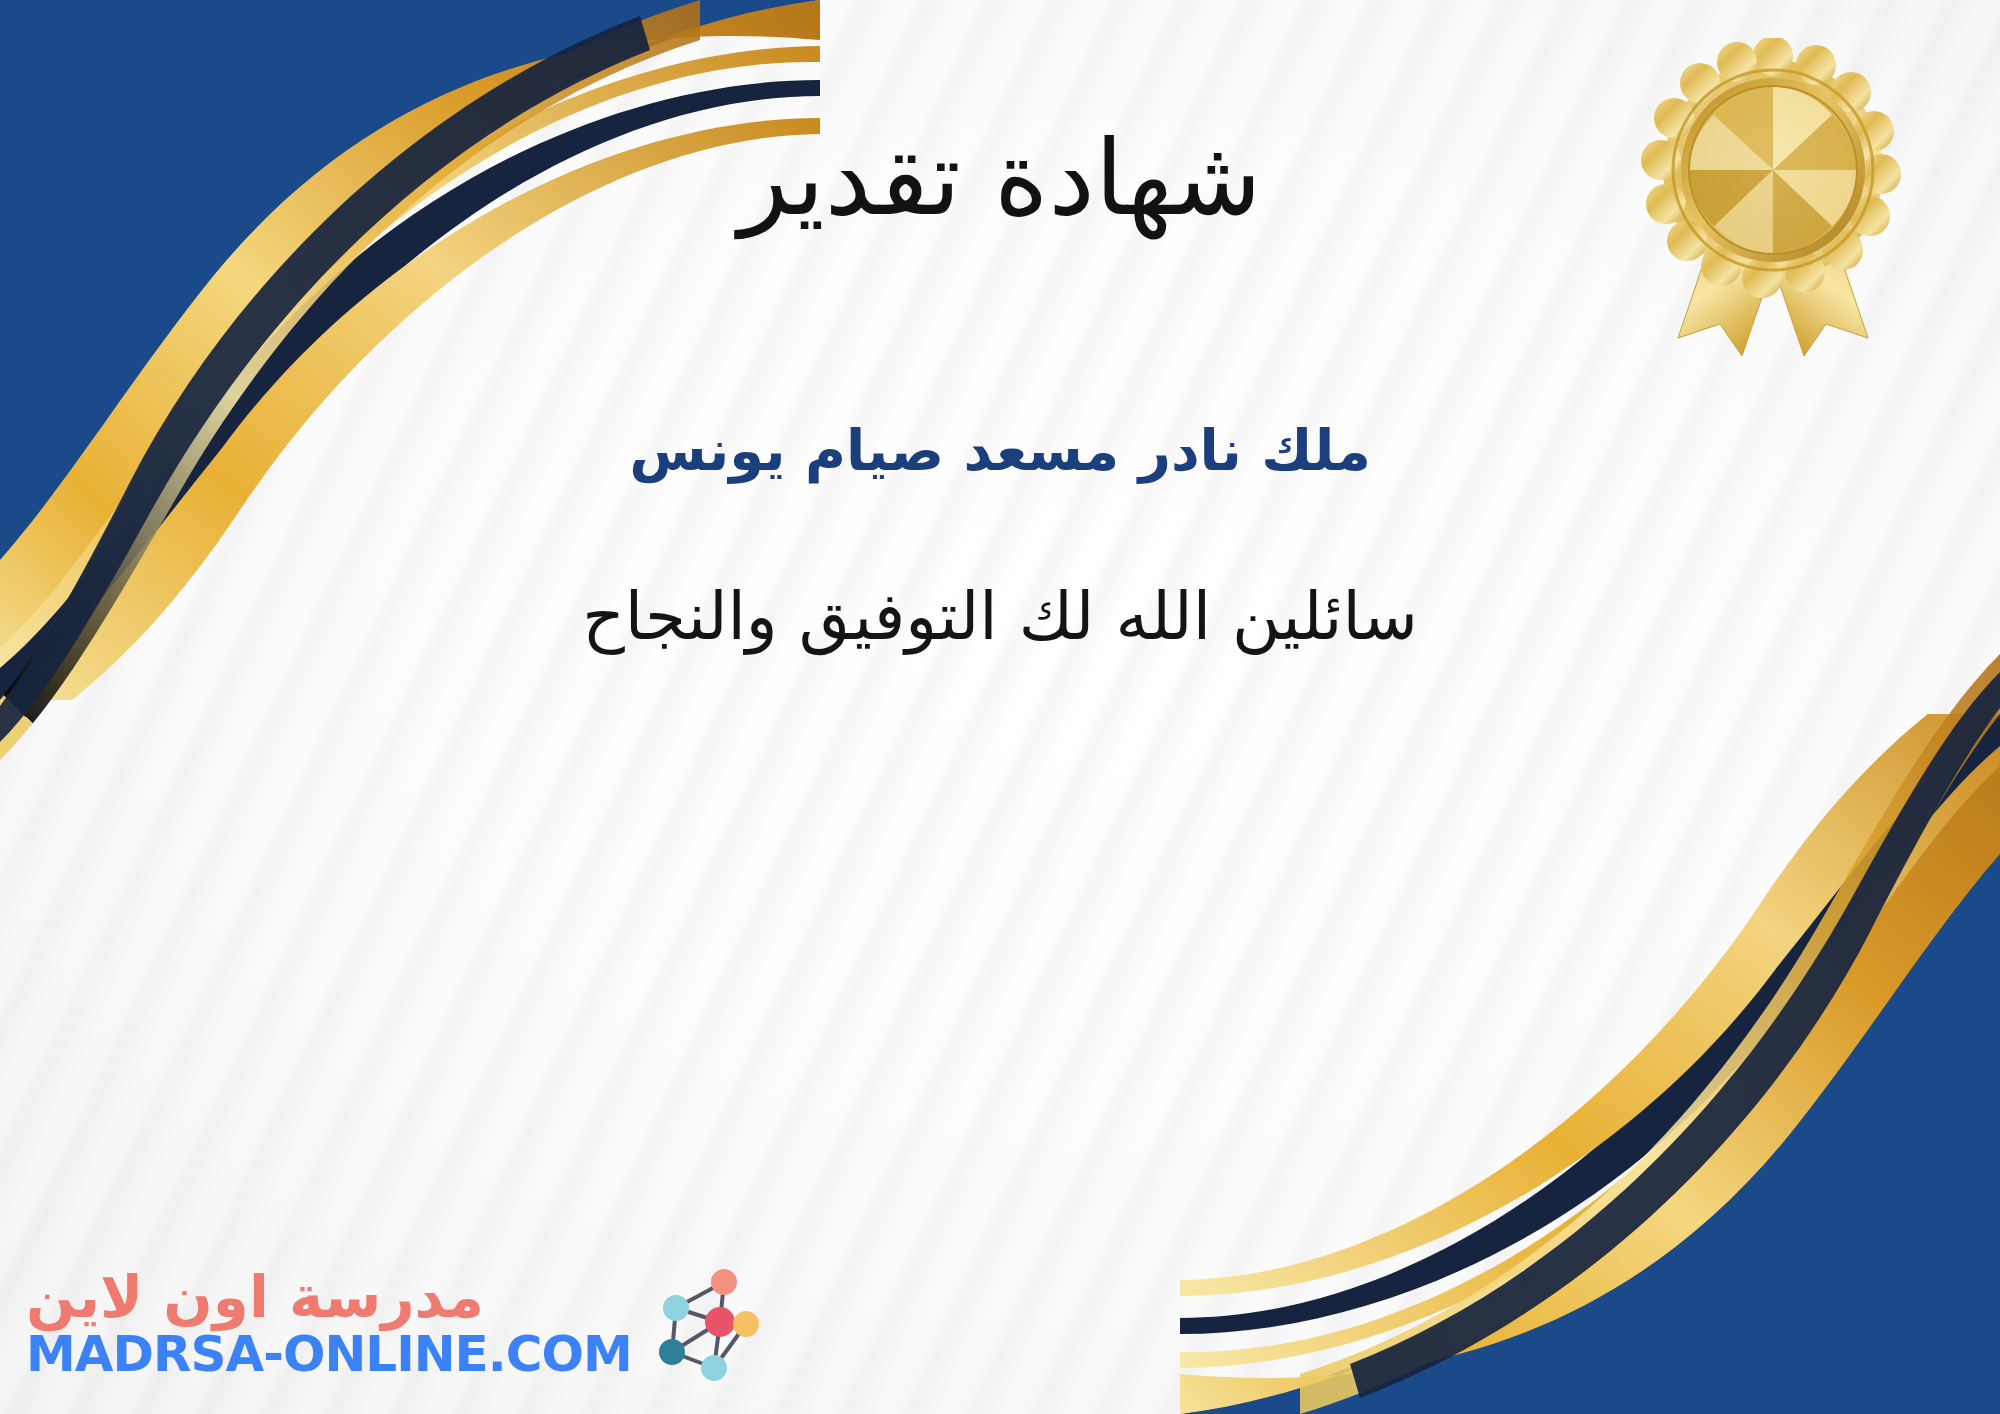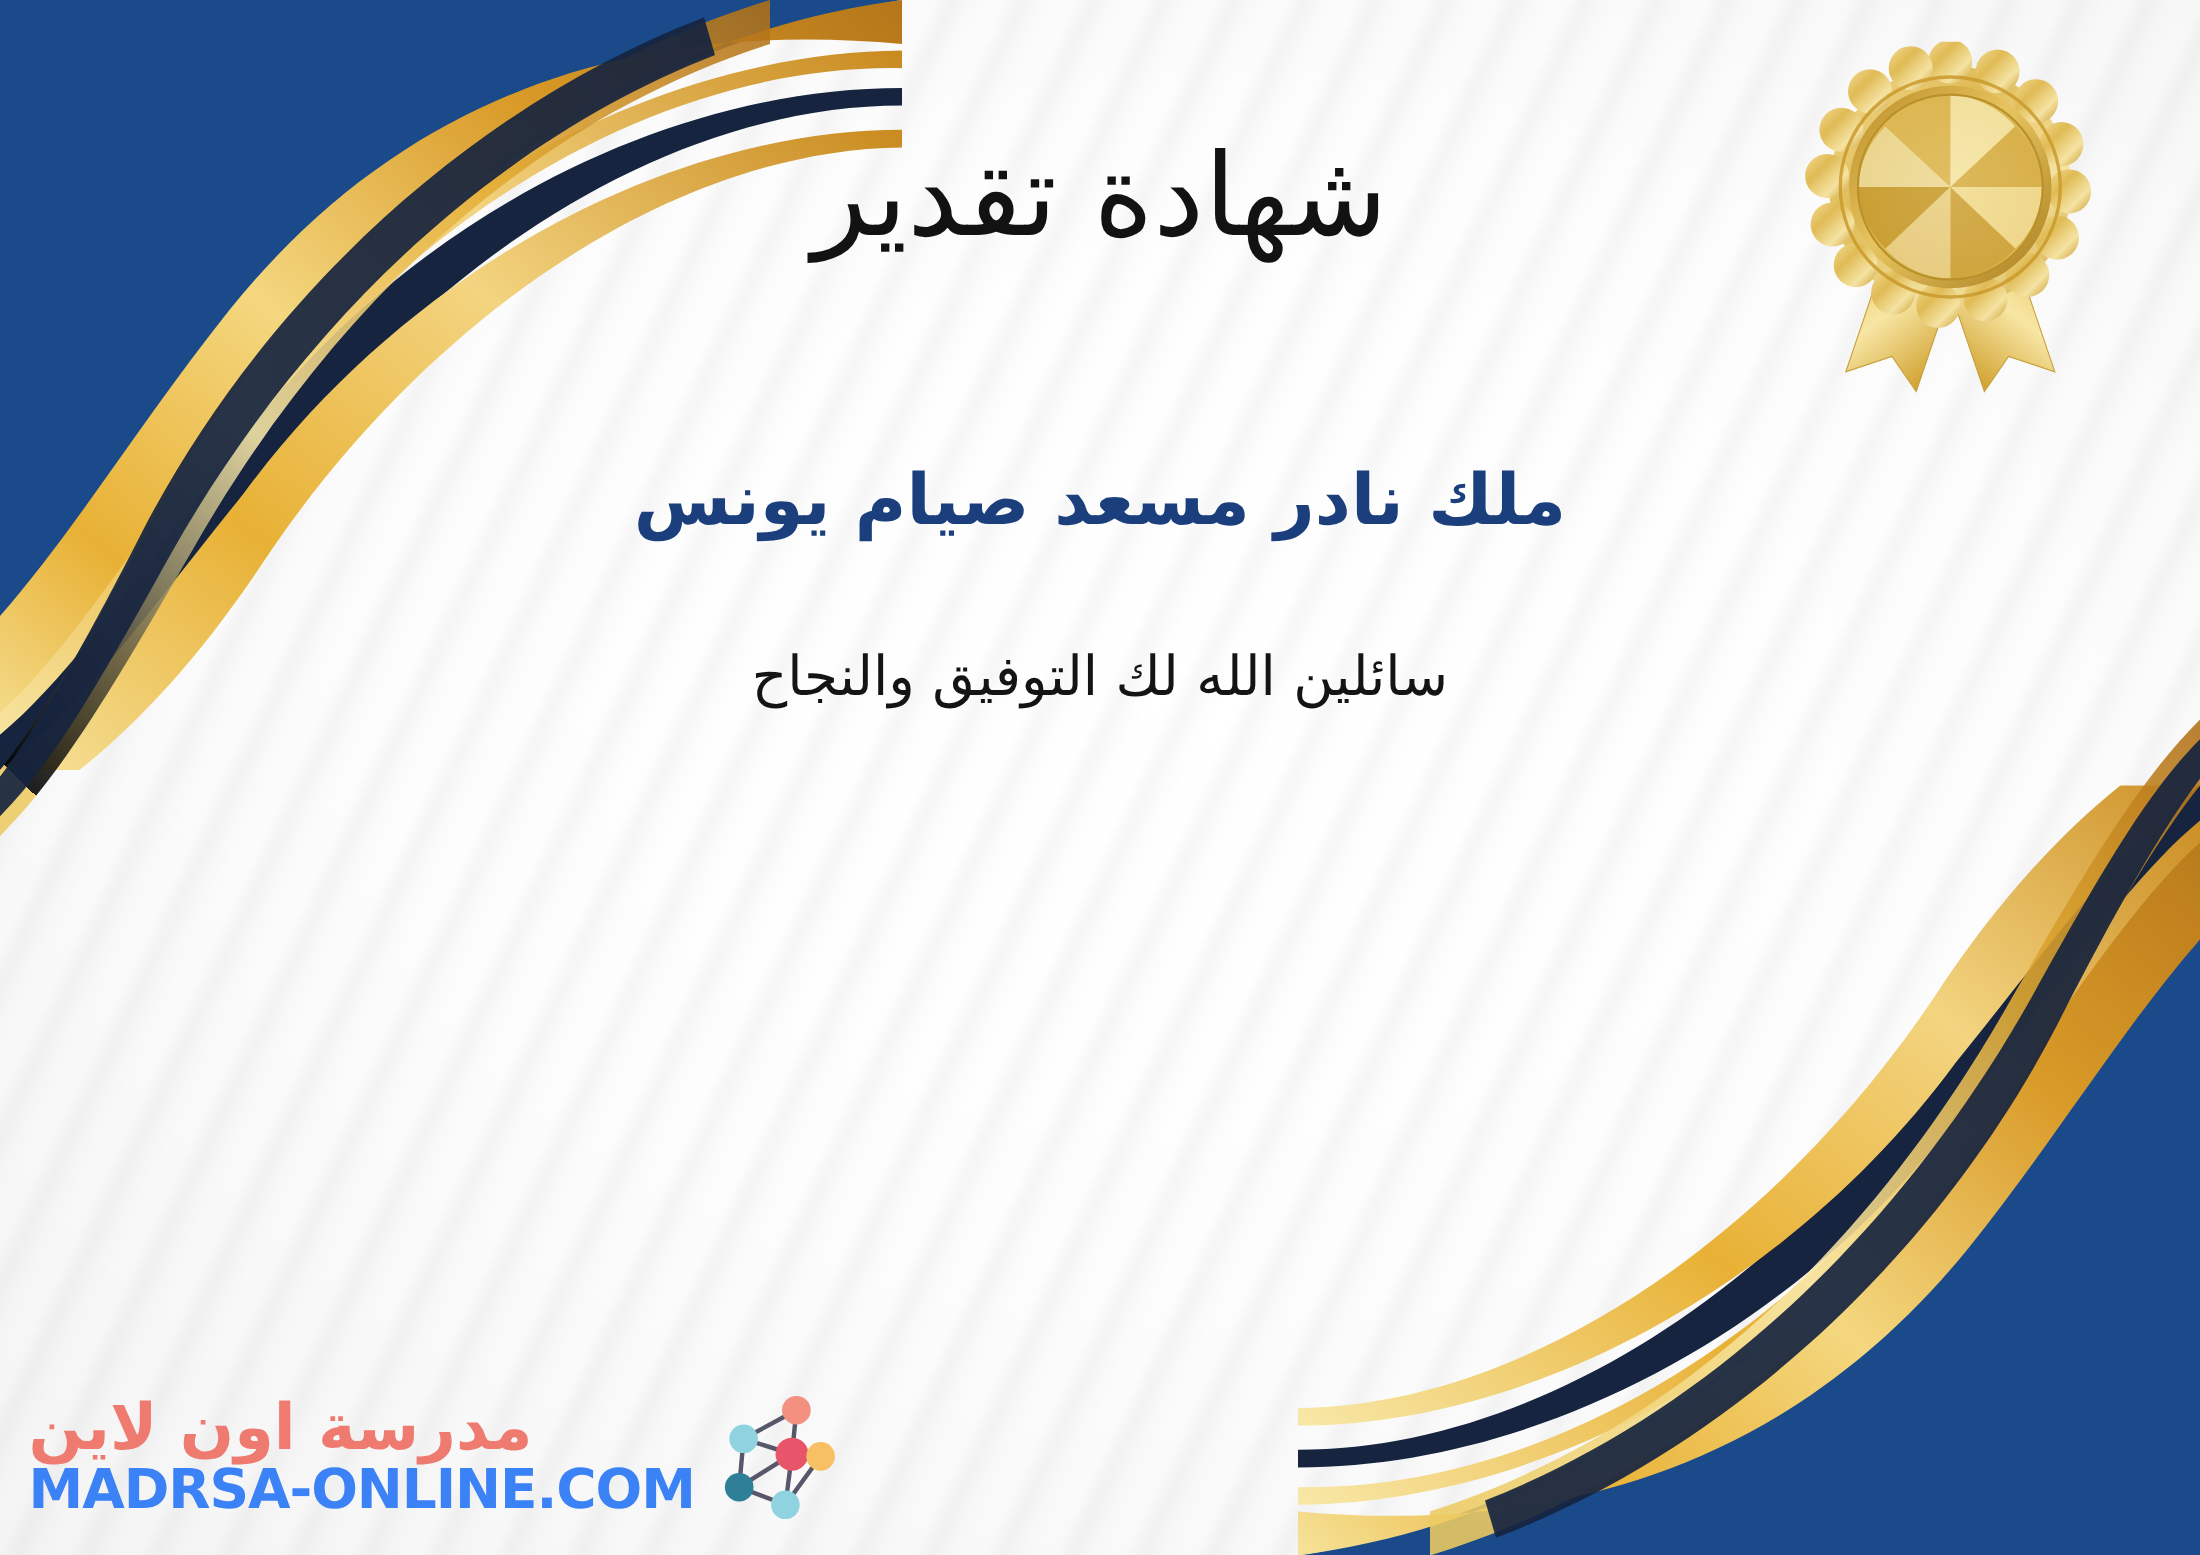--- a/index.html
+++ b/index.html
@@ -73,21 +73,21 @@
     font-size: 104px;
     font-weight: 400;
     color: #121212;
     letter-spacing: 0px;
     line-height: 1.05;
     direction: rtl;
   }
 
   .recipient {
     margin-top: 188px;
-    font-size: 64px;
+    font-size: 56px;
     font-weight: 700;
     color: #1b3f7c;
     line-height: 1.08;
     direction: rtl;
   }
 
   .body-block {
     margin-top: 92px;
     width: 1880px;
     direction: rtl;
@@ -107,21 +107,21 @@
   .grade {
     color: #1b3f7c;
     font-weight: 700;
     font-size: 54px;
     letter-spacing: 2px;
     padding: 0 26px;
   }
 
   .closing {
     margin-top: 96px;
-    font-size: 50px;
+    font-size: 66px;
     color: #141414;
     direction: rtl;
   }
 
   
   .brand {
     position: absolute;
     left: 26px;
     bottom: 26px;
     z-index: 6;

